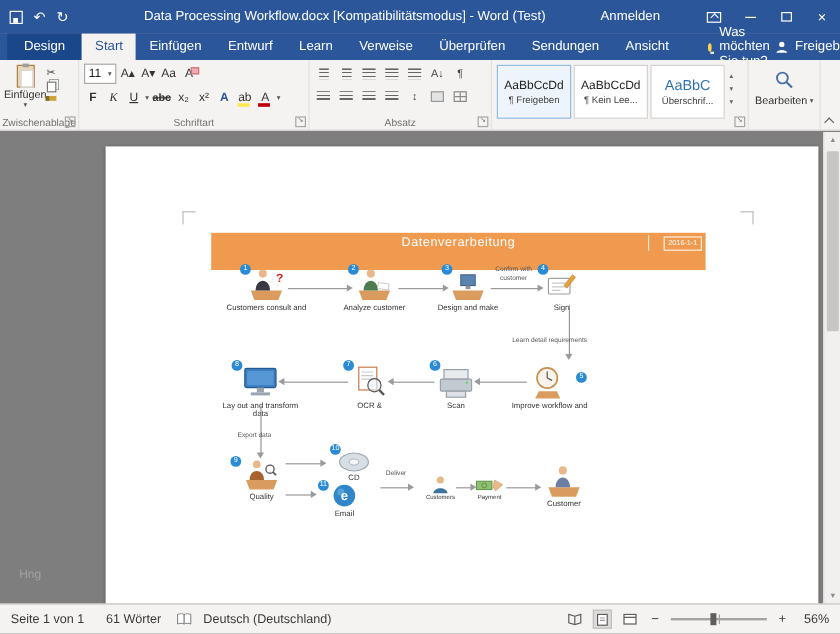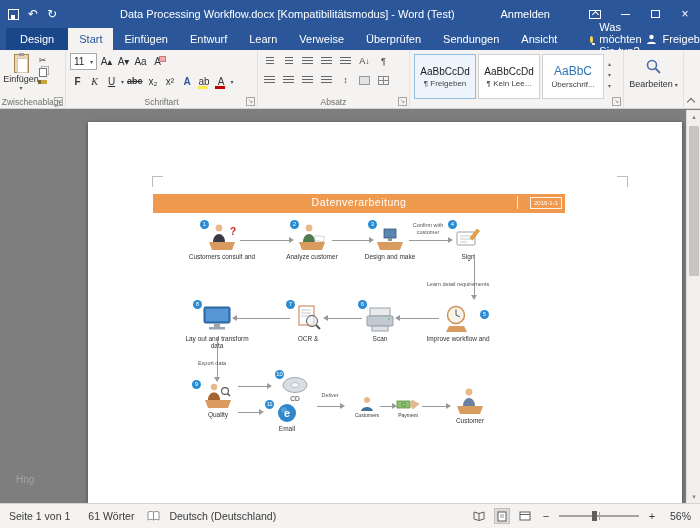--- a/index.html
+++ b/index.html
@@ -97,21 +97,21 @@
   .cmark.tl { left:64px; top:54px; border-left:1px solid #bcbcbc; border-top:1px solid #bcbcbc; }
   .cmark.tr { left:529px; top:54px; border-right:1px solid #bcbcbc; border-top:1px solid #bcbcbc; }
 
   .vscroll { position:absolute; top:110px; right:0; width:14px; height:393px; background:#f1f0ee; border-left:1px solid #e0dedc; }
   .vscroll .arr { position:absolute; left:0; width:14px; height:13px; text-align:center; font-size:7px; color:#888; line-height:13px; }
   .vscroll .arr.up { top:0; }
   .vscroll .arr.dn { bottom:0; }
   .vthumb { position:absolute; left:2px; top:16px; width:10px; height:150px; background:#c8c6c4; border-radius:1px; }
 
   
-  .banner { position:absolute; left:65px; top:72px; width:412px; height:19px; background:#ef9a4e; }
+  .banner { position:absolute; left:88px; top:72px; width:412px; height:31px; background:#ef9a4e; }
   .btitle { display:block; text-align:center; line-height:17px; font-size:10.5px; color:#fff; letter-spacing:0.5px; }
   .bsep { position:absolute; right:47px; top:2px; width:1px; height:13px; background:rgba(255,255,255,0.75); }
   .bdate { position:absolute; right:3px; top:2.5px; height:12px; line-height:11px; font-size:6px; color:#fff; padding:0 3px; border:1px solid rgba(255,255,255,0.85); }
 
   .node { position:absolute; text-align:center; }
   .iconbox { height:32px; display:flex; align-items:flex-end; justify-content:center; }
   .nlabel { font-size:6.5px; color:#333; line-height:1.15; margin-top:1px; }
   .nlabel.tiny { font-size:5px; }
   .badge { position:absolute; width:9px; height:9px; border-radius:50%; background:#2a8bd4; color:#fff; font-size:6px; line-height:9px; text-align:center; z-index:2; }
   .ftext { position:absolute; font-size:5.5px; color:#555; line-height:1.25; text-align:center; }

